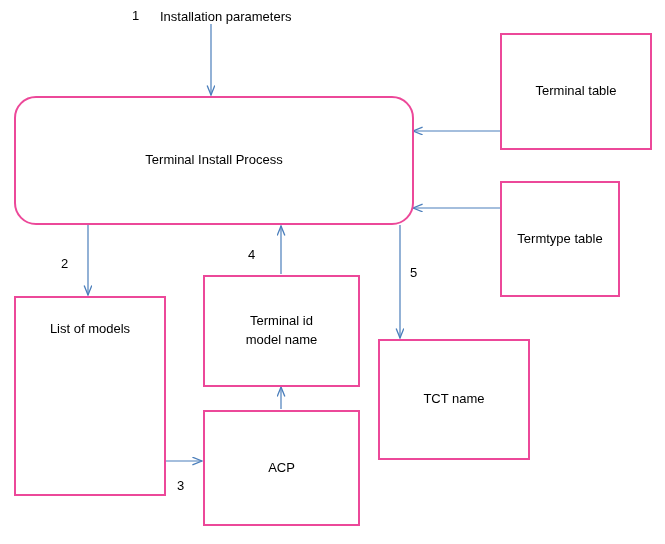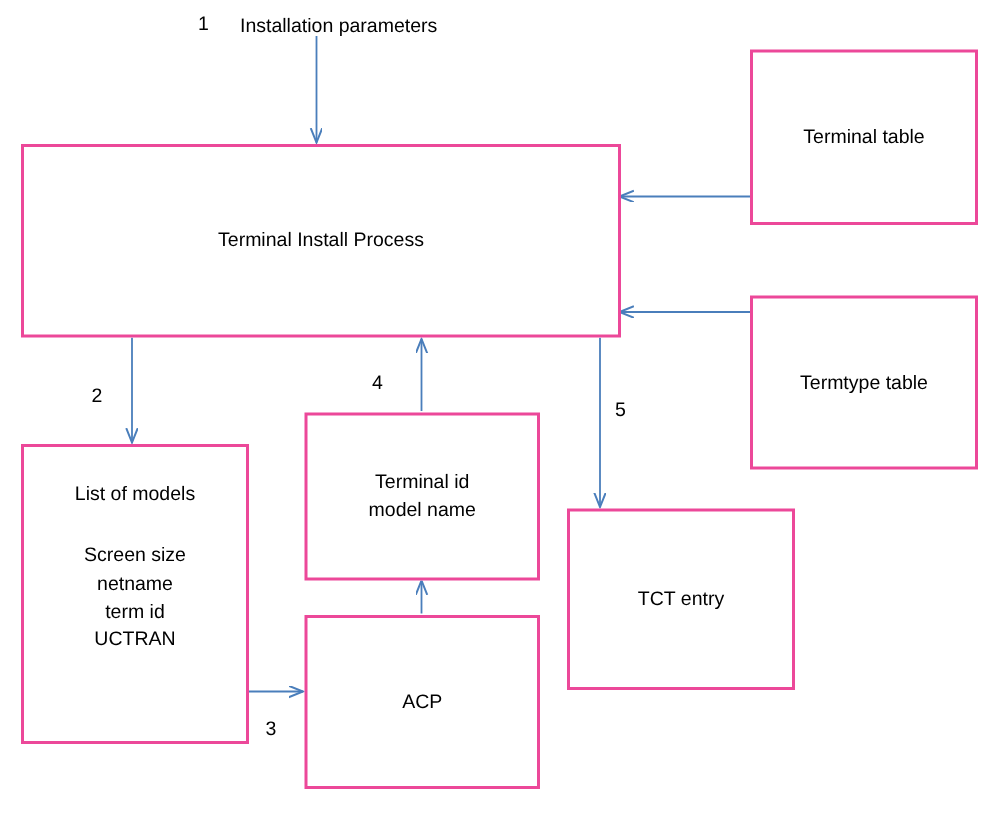--- a/index.html
+++ b/index.html
@@ -84,46 +84,42 @@
   </svg>
 
   <div class="num" style="left:132px; top:8px;">1</div>
   <div class="num" style="left:61px; top:256px;">2</div>
   <div class="num" style="left:177px; top:478px;">3</div>
   <div class="num" style="left:248px; top:247px;">4</div>
   <div class="num" style="left:410px; top:265px;">5</div>
 
   <div class="label" style="left:160px; top:8px; text-align:right;">Installation parameters</div>
 
-  <div class="box" style="left:14px; top:96px; width:400px; height:129px;">
+  <div class="box" style="left:14px; top:96px; width:400px; height:129px;border-radius:22px;">
     <span class="box-label">Terminal Install Process</span>
   </div>
 
   <div class="box" style="left:500px; top:33px; width:152px; height:117px;">
     <span class="box-label">Terminal table</span>
   </div>
 
-  <div class="box" style="left:500px; top:181px; width:152px; height:116px;margin-top:16px;">
+  <div class="box" style="left:500px; top:181px; width:120px; height:116px;">
     <span class="box-label">Termtype table</span>
   </div>
 
   <div class="box" style="left:14px; top:296px; width:152px; height:200px; flex-direction:column; justify-content:flex-start; padding-top:22px;">
     <span class="box-label">List of models</span>
-    <span class="box-label" style="margin-top:22px;">Screen size
-netname
-term id
-UCTRAN</span>
   </div>
 
   <div class="box" style="left:203px; top:275px; width:157px; height:112px;justify-content:center;">
     <span class="box-label">Terminal id
 model name</span>
   </div>
 
   <div class="box" style="left:203px; top:410px; width:157px; height:116px;">
     <span class="box-label">ACP</span>
   </div>
 
   <div class="box" style="left:378px; top:339px; width:152px; height:121px;">
-    <span class="box-label">TCT entry</span>
+    <span class="box-label">TCT name</span>
   </div>
 
 </div>
 
 </body></html>

